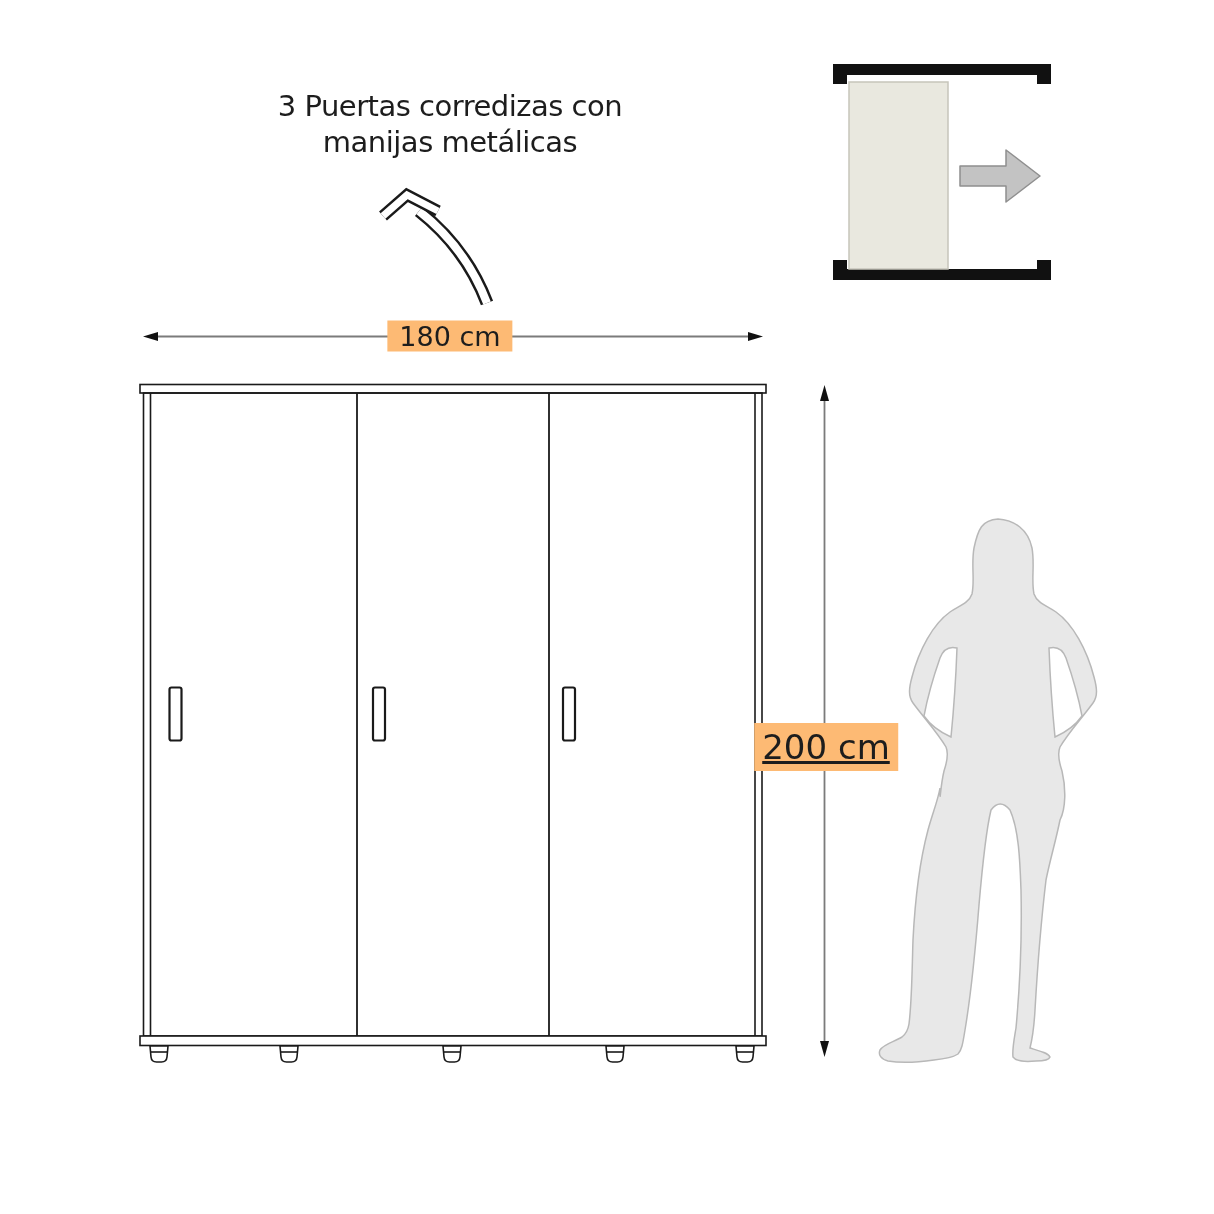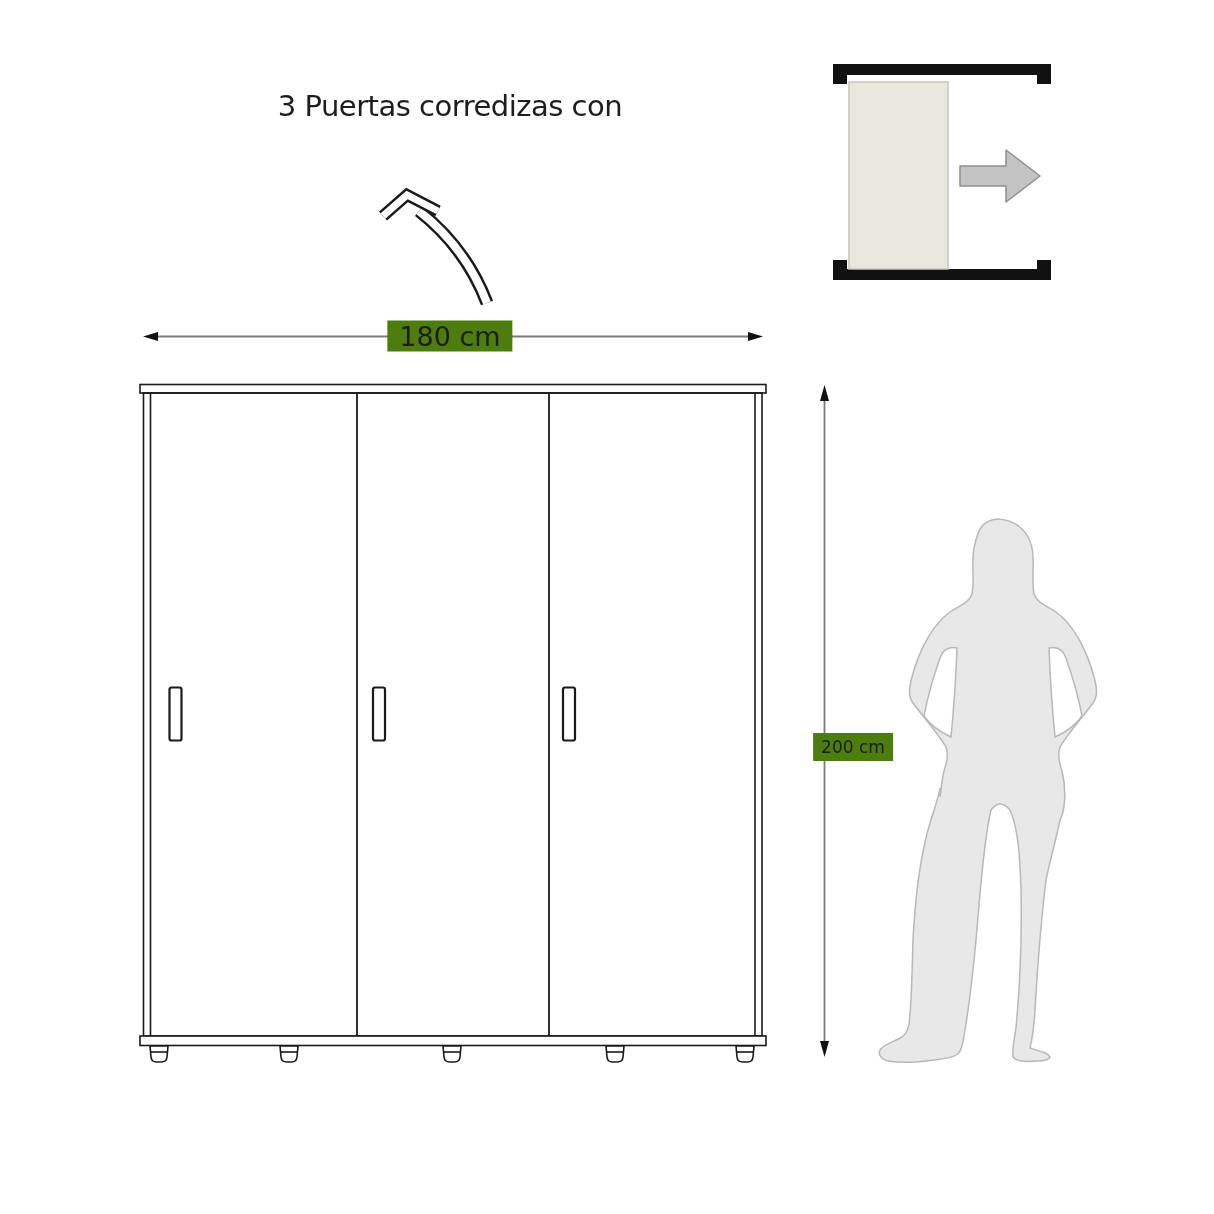--- a/index.html
+++ b/index.html
@@ -22,26 +22,26 @@
   .title-label{
     left:450px;top:88px;
     transform:translateX(-50%);
     text-align:center;
     font-size:29px;
     line-height:1.25;
     letter-spacing:-0.5px;
     font-weight:500;
   }
   .dim-label{
-    background:#4d7c0f;
+    background:#fdba74;
     transform:translate(-50%,-50%);
     font-weight:500;
   }
   .width-dim-label{left:450px;top:336px;font-size:27px;padding:0 12px;}
-  .height-dim-label{left:853px;top:747px;font-size:17px;padding:4px 8px;}
+  .height-dim-label{left:826px;top:747px;font-size:34px;padding:4px 8px;text-decoration:underline;}
   .depth-label{
     left:628px;top:1140px;
     transform:translate(-50%,-50%);
     font-size:28px;
     letter-spacing:-0.5px;
     font-weight:500;
   }
 </style>
 </head>
 <body>
@@ -163,20 +163,21 @@
         C 949 646 943 650 940 658
         C 933 678 927 700 924 716
         C 931 726 942 733 951 737
         C 954 707 956 675 957 648
         Z"></path>
     </g>
   </svg>
 
   <div class="label title-label">
     <div>3 Puertas corredizas con</div>
+    <div>manijas metálicas</div>
   </div>
 
   <div class="label dim-label width-dim-label">180 cm</div>
 
   <div class="label dim-label height-dim-label">200 cm</div>
 
 
 </div>
 
 </body></html>

